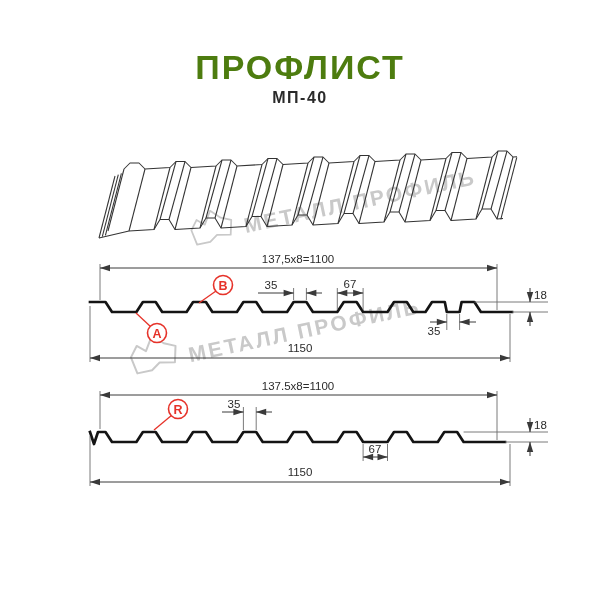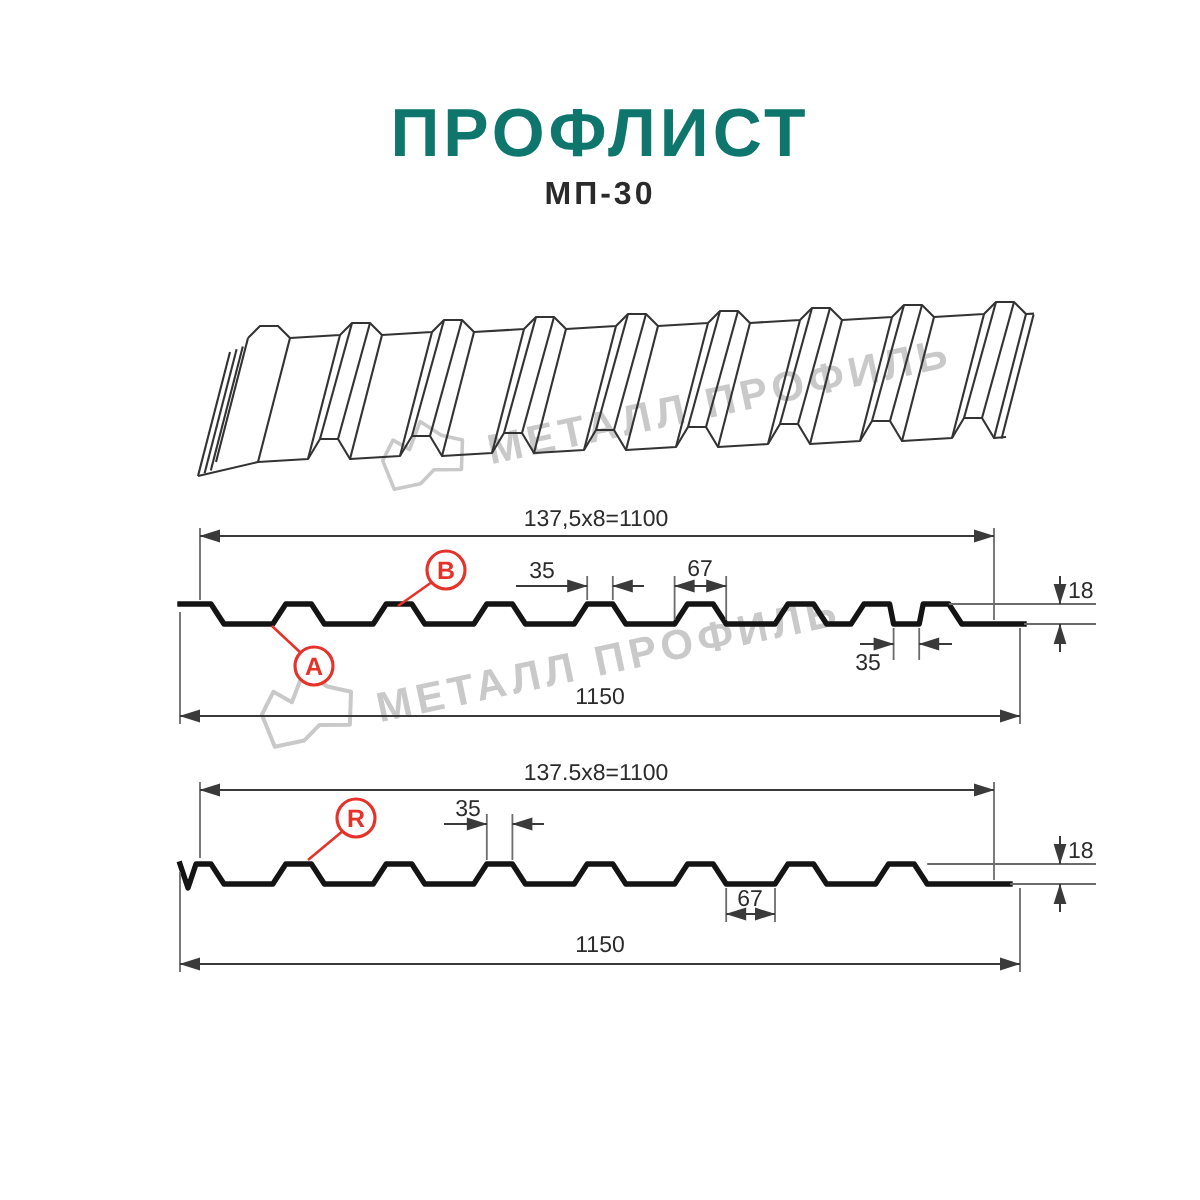--- a/index.html
+++ b/index.html
@@ -1,19 +1,19 @@
 <!DOCTYPE html>
 <html><head>
 <meta charset="utf-8">
 <style>
   html,body{margin:0;padding:0;background:#fff;}
   .screen{position:relative;width:600px;height:600px;background:#ffffff;overflow:hidden;
           font-family:"Liberation Sans",sans-serif;}
   .hdr{position:absolute;left:0;width:600px;text-align:center;z-index:3;}
-  .title{top:48px;font-size:34px;font-weight:bold;letter-spacing:2px;color:#0f766e;}
+  .title{top:48px;font-size:34px;font-weight:bold;letter-spacing:2px;color:#4d7c0f;}
   .subtitle{top:89px;font-size:16px;font-weight:bold;letter-spacing:1.5px;color:#2a2a2a;}
   .footer{top:527px;font-size:15px;font-weight:bold;letter-spacing:1px;color:#1c1c1c;}
   .wm{position:absolute;display:flex;align-items:flex-end;gap:8px;z-index:0;
       transform:rotate(-12deg);transform-origin:left center;color:#c9c9c9;}
   .wm span{font-size:21px;font-weight:bold;letter-spacing:2.5px;white-space:nowrap;line-height:1;}
   .wm svg{display:block;}
   #wm1{left:188px;top:214px;}
   #wm2{left:128px;top:338px;}
   svg.draw{position:absolute;left:0;top:0;z-index:1;}
   .prof{stroke:#141414;stroke-width:2.7;fill:none;stroke-linejoin:round;stroke-linecap:square;}
@@ -38,21 +38,21 @@
     <span>МЕТАЛЛ ПРОФИЛЬ</span>
   </div>
   <div class="wm" id="wm2">
     <svg width="52" height="40" viewBox="0 0 52 38">
       <path d="M6,36 L3,19 L11,9 L19,16 L28,2 L38,12 L49,17 L45,33 L30,30 L21,36 Z" fill="none" stroke="#c9c9c9" stroke-width="2" stroke-linejoin="round"></path>
     </svg>
     <span>МЕТАЛЛ ПРОФИЛЬ</span>
   </div>
 
   <div class="hdr title">ПРОФЛИСТ</div>
-  <div class="hdr subtitle">МП-30</div>
+  <div class="hdr subtitle">МП-40</div>
 
   <svg class="draw" width="600" height="600" viewBox="0 0 600 600">
     <defs>
       <marker id="arr" viewBox="0 0 11 8" refX="10.5" refY="4" markerWidth="11" markerHeight="8" markerUnits="userSpaceOnUse" orient="auto-start-reverse">
         <path d="M0.5,0.8 L10.8,4 L0.5,7.2 Z" fill="#3a3a3a"></path>
       </marker>
     </defs>
 
     <g id="persp">
         <line x1="129" y1="231" x2="145" y2="169" class="p3d"></line>

